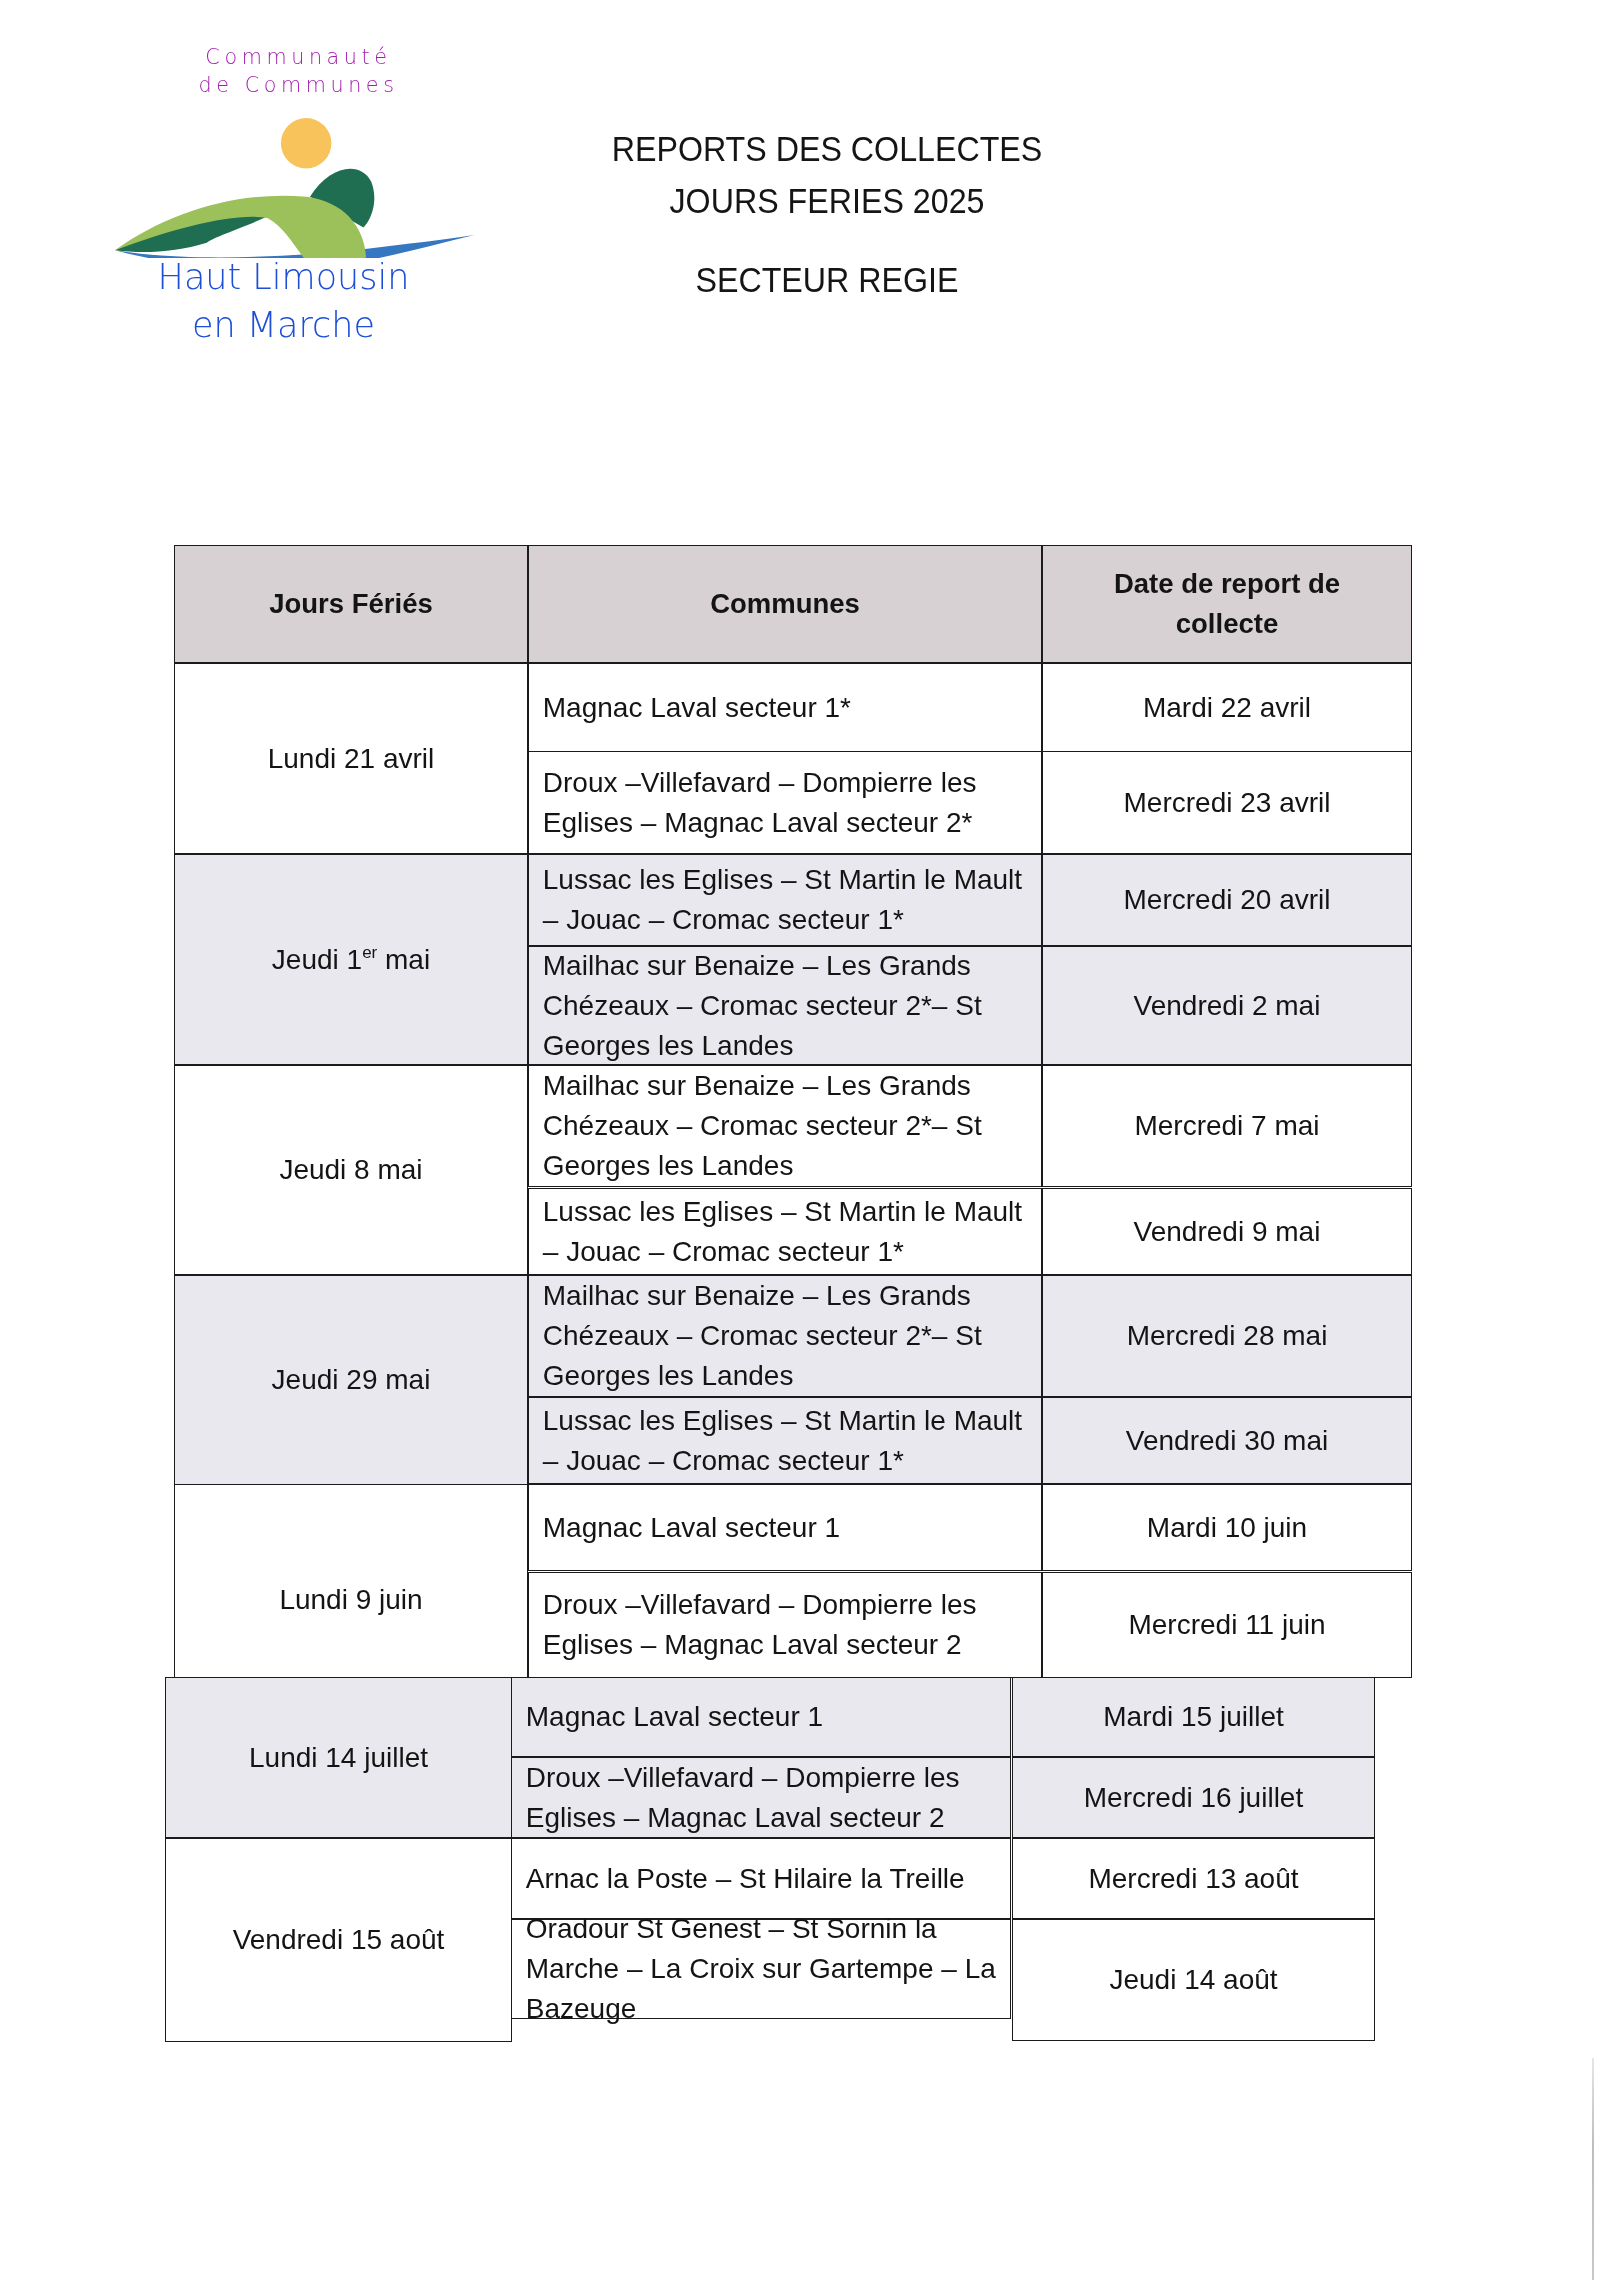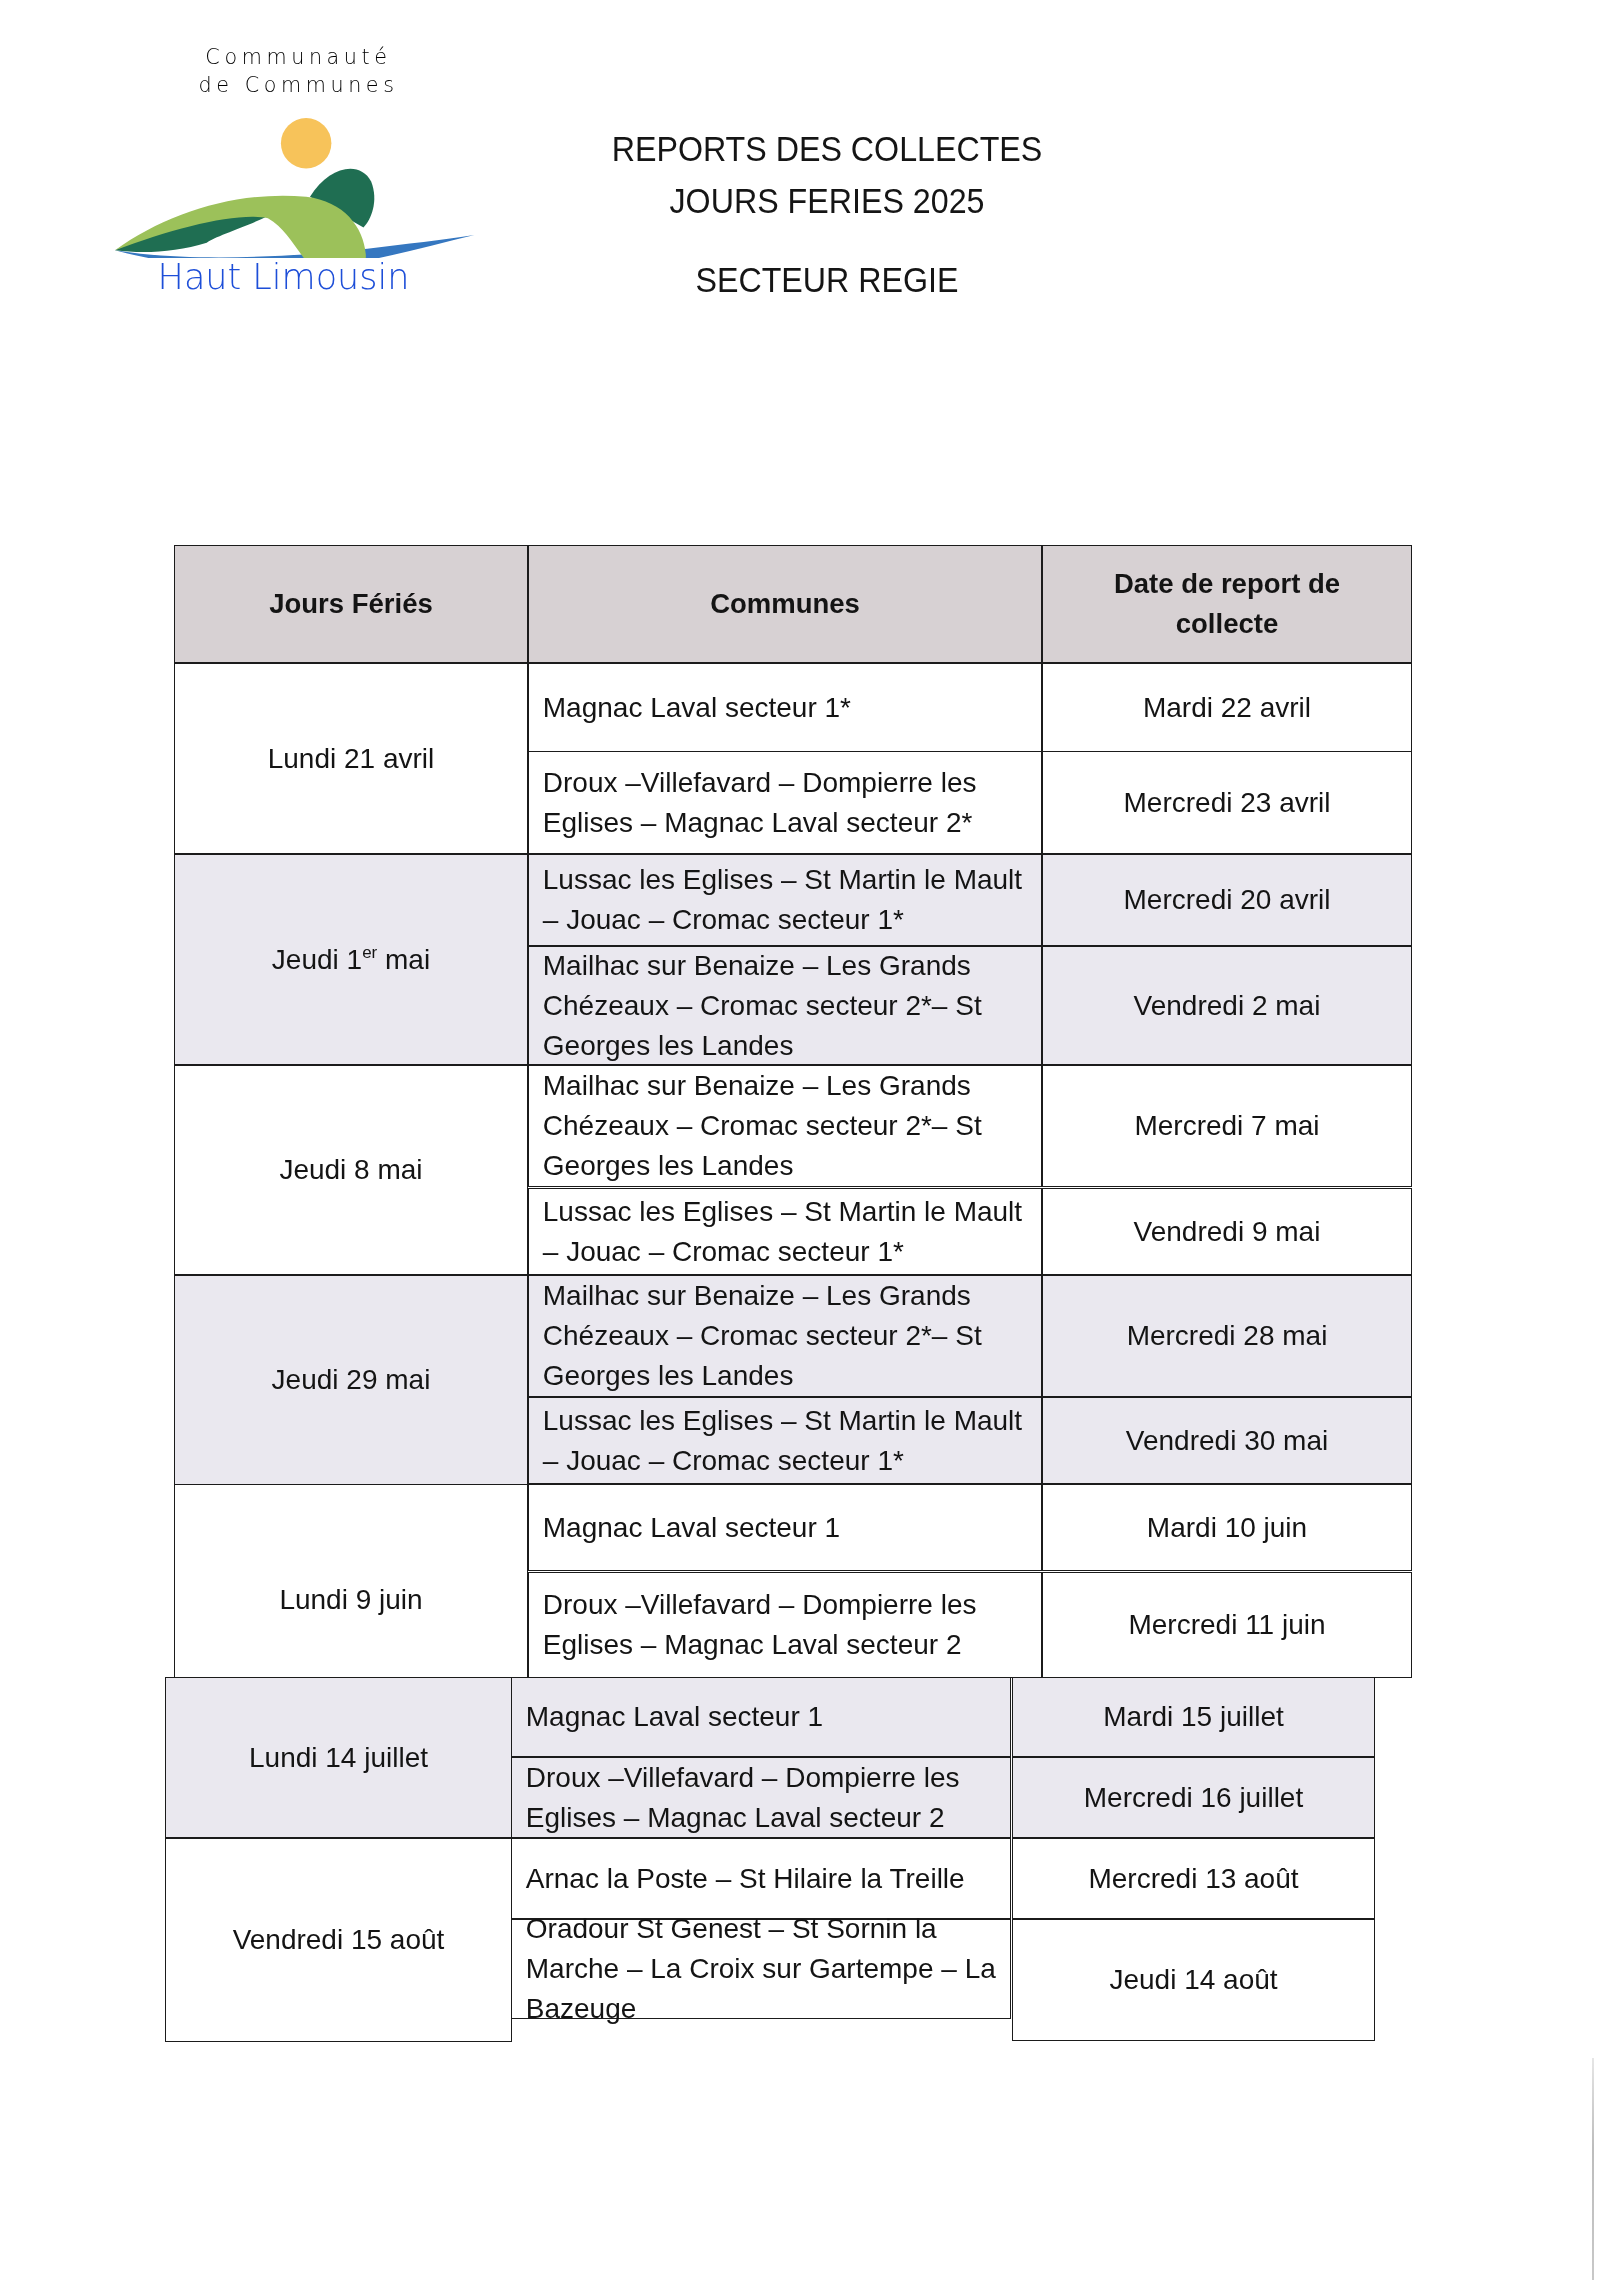--- a/index.html
+++ b/index.html
@@ -6,21 +6,21 @@
     html, body {
       width: 1623px; height: 2295px; background: #ffffff;
       font-family: "Liberation Sans", sans-serif; color: #1a1a1a;
       overflow: hidden; position: relative;
     }
     
     .logo { position: absolute; left: 115px; top: 44px; width: 367px; height: 314px; }
     .logo-top {
       position: absolute; left: 0; width: 367px; text-align: center;
       font-family: "DejaVu Sans", sans-serif; font-size: 20.7px; letter-spacing: 4.6px;
-      color: #000000; line-height: 27.5px; font-weight: 300;
+      color: #a21caf; line-height: 27.5px; font-weight: 300;
     }
     .logo-top.l1 { top: 0; }
     .logo-top.l2 { top: 27.5px; }
     .logo svg { position: absolute; left: 0; top: 61px; }
     .logo-bottom {
       position: absolute; left: 0; width: 337px; text-align: center;
       font-family: "DejaVu Sans", sans-serif; font-size: 35px; color: #1d4ed8;
       line-height: 47px; font-weight: 300;
     }
     .logo-bottom.l1 { top: 210px; }
@@ -61,20 +61,21 @@
   <div class="logo-top l1">Communauté</div>
   <div class="logo-top l2">de Communes</div>
   <svg width="367" height="153" viewBox="0 0 480 200">
     <circle cx="250" cy="50" r="33" fill="#f7c35a"></circle>
     <path d="M255 120 C 280 80, 320 72, 335 100 C 345 125, 335 150, 325 160 Z" fill="#1f6e52"></path>
     <path d="M0 190 C 90 205, 220 200, 330 188 C 380 182, 430 176, 470 170 C 420 182, 370 196, 320 205 C 220 220, 90 215, 0 190 Z" fill="#3577c0"></path>
     <path d="M0 190 C 60 160, 130 140, 200 145 C 170 160, 130 172, 120 180 C 80 192, 40 195, 0 190 Z" fill="#1f6e52"></path>
     <path d="M0 190 C 70 140, 160 112, 250 120 C 300 126, 325 160, 328 195 C 330 225, 295 240, 270 225 C 240 200, 230 165, 200 148 C 160 140, 80 160, 0 190 Z" fill="#9cc15a"></path>
   </svg>
   <div class="logo-bottom l1">Haut Limousin</div>
+  <div class="logo-bottom l2">en Marche</div>
 </div>
 
 <div class="title t1">REPORTS DES COLLECTES</div>
 <div class="title t2">JOURS FERIES 2025</div>
 <div class="title t3">SECTEUR REGIE</div>
 
 <div id="tbl" class="tbl">
     <div class="cell head" style="left: 174px; top: 545px; width: 354px; height: 118px; align-items: center;">
       <span class="txt">Jours Fériés</span>
     </div>

